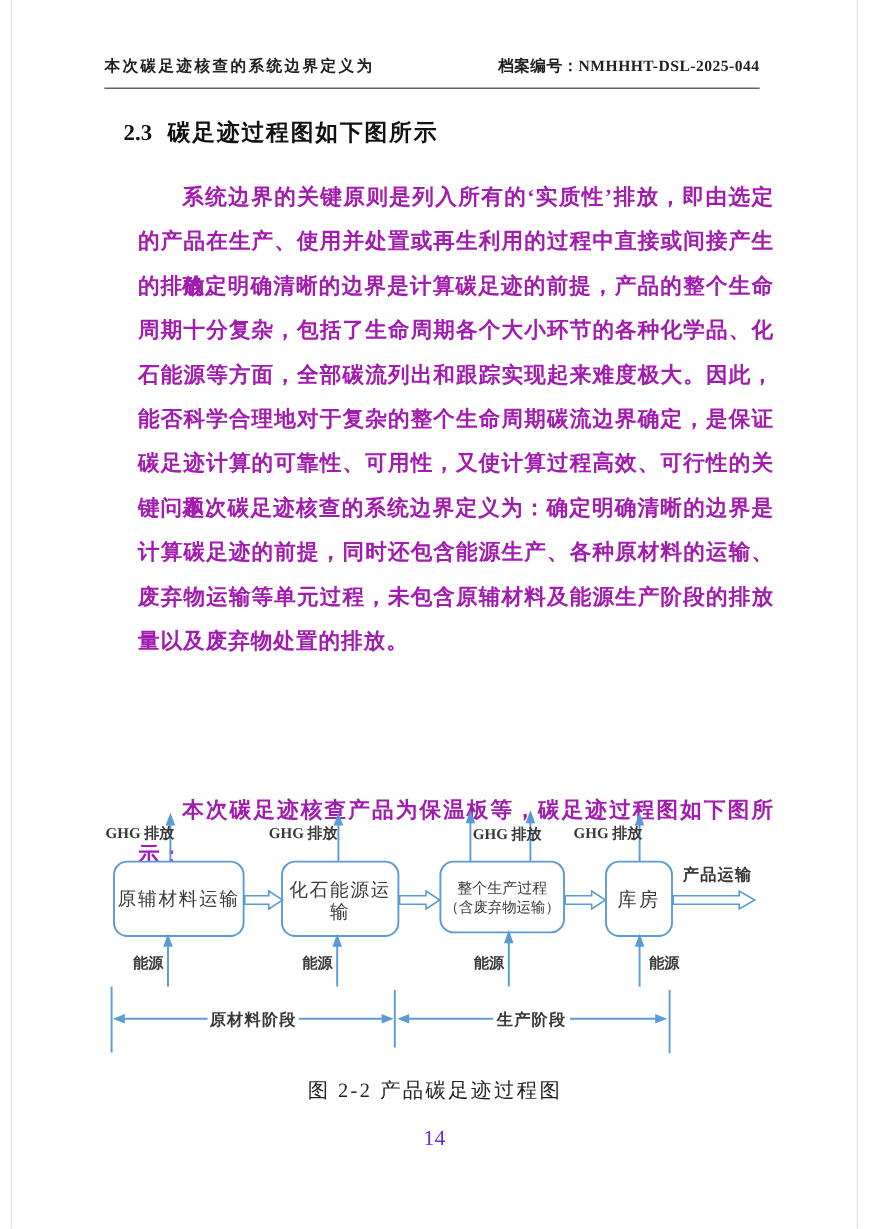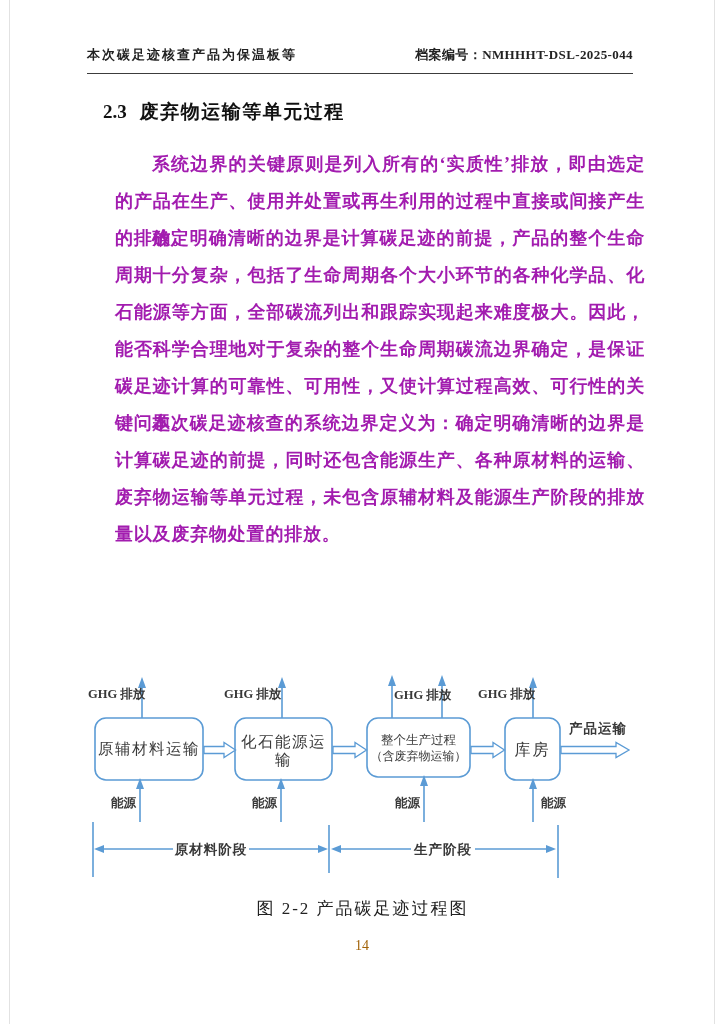--- a/index.html
+++ b/index.html
@@ -34,45 +34,46 @@
   .caption{
     position:absolute;left:85px;top:872px;width:555px;text-align:center;
     font-size:17px;line-height:26px;letter-spacing:2px;color:#222;margin-top:24px;
   }
   .note{
     position:absolute;left:103px;top:897px;width:540px;
     font-size:18px;line-height:26px;letter-spacing:1px;color:#1f1f1f;
   }
   .pagenum{
     position:absolute;left:0;top:938px;width:724px;text-align:center;
-    font-size:14px;color:#a16207;
+    font-size:18px;color:#6d28d9;
   }
 </style>
 </head>
 <body>
 
 <div class="page">
 
   <div class="edge edge-l"></div>
   <div class="edge edge-r"></div>
 
   <div class="hdr">
-    <span class="co">本次碳足迹核查产品为保温板等</span>
+    <span class="co">本次碳足迹核查的系统边界定义为</span>
     <span class="fn">档案编号：NMHHHT-DSL-2025-044</span>
   </div>
 
   <div class="sec-h" style="top:99px">
-    <span class="num">2.3</span><span>废弃物运输等单元过程</span>
+    <span class="num">2.3</span><span>碳足迹过程图如下图所示</span>
   </div>
 
   <p class="body-p" style="top:134px">系统边界的关键原则是列入所有的‘实质性’排放，即由选定的产品在生产、使用并处置或再生利用的过程中直接或间接产生的排放。</p>
   <p class="body-p" style="top:208px">确定明确清晰的边界是计算碳足迹的前提，产品的整个生命周期十分复杂，包括了生命周期各个大小环节的各种化学品、化石能源等方面，全部碳流列出和跟踪实现起来难度极大。因此，能否科学合理地对于复杂的整个生命周期碳流边界确定，是保证碳足迹计算的可靠性、可用性，又使计算过程高效、可行性的关键问题。</p>
   <p class="body-p" style="top:393px">本次碳足迹核查的系统边界定义为：确定明确清晰的边界是计算碳足迹的前提，同时还包含能源生产、各种原材料的运输、废弃物运输等单元过程，未包含原辅材料及能源生产阶段的排放量以及废弃物处置的排放。</p>
 
 
+  <p class="body-p" style="top:645px">本次碳足迹核查产品为保温板等，碳足迹过程图如下图所示：</p>
 
   <svg class="diagram" width="555" height="206" viewBox="0 0 555 206">
 
     <g stroke="#5b9bd5" stroke-width="1.6">
       <line x1="57" y1="46" x2="57" y2="14"></line>
       <line x1="197" y1="46" x2="197" y2="14"></line>
       <line x1="307" y1="46" x2="307" y2="12"></line>
       <line x1="357" y1="46" x2="357" y2="12"></line>
       <line x1="448" y1="46" x2="448" y2="14"></line>
     </g>

